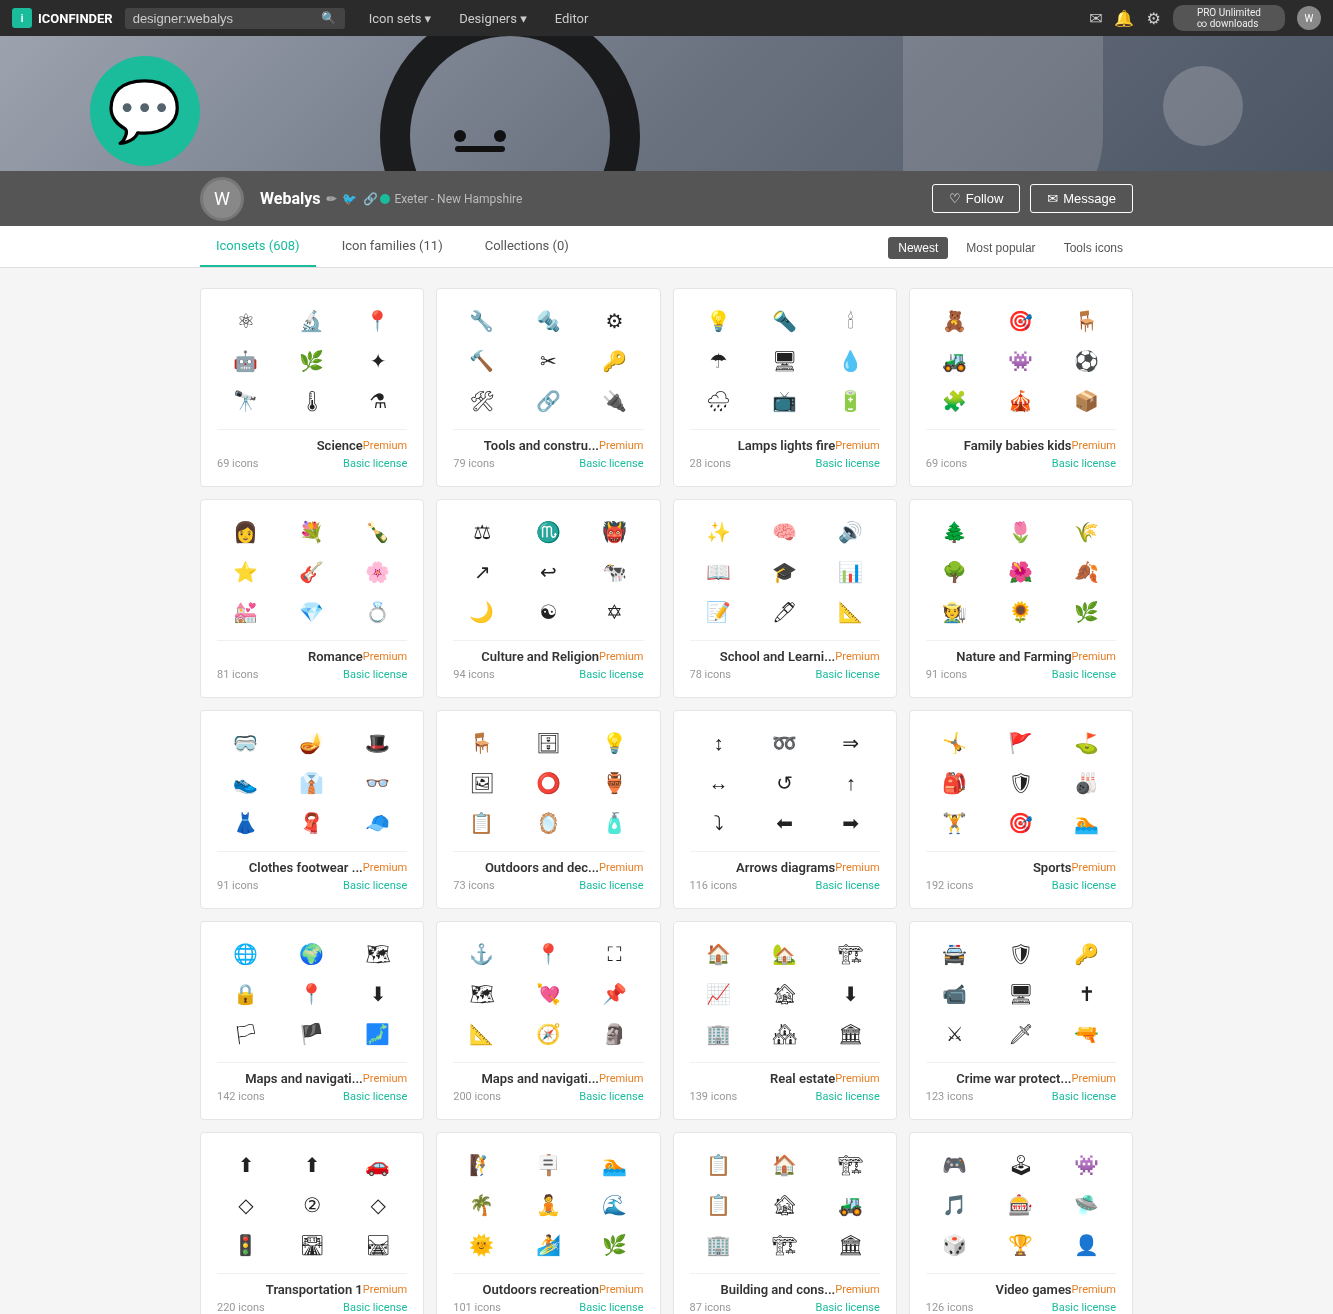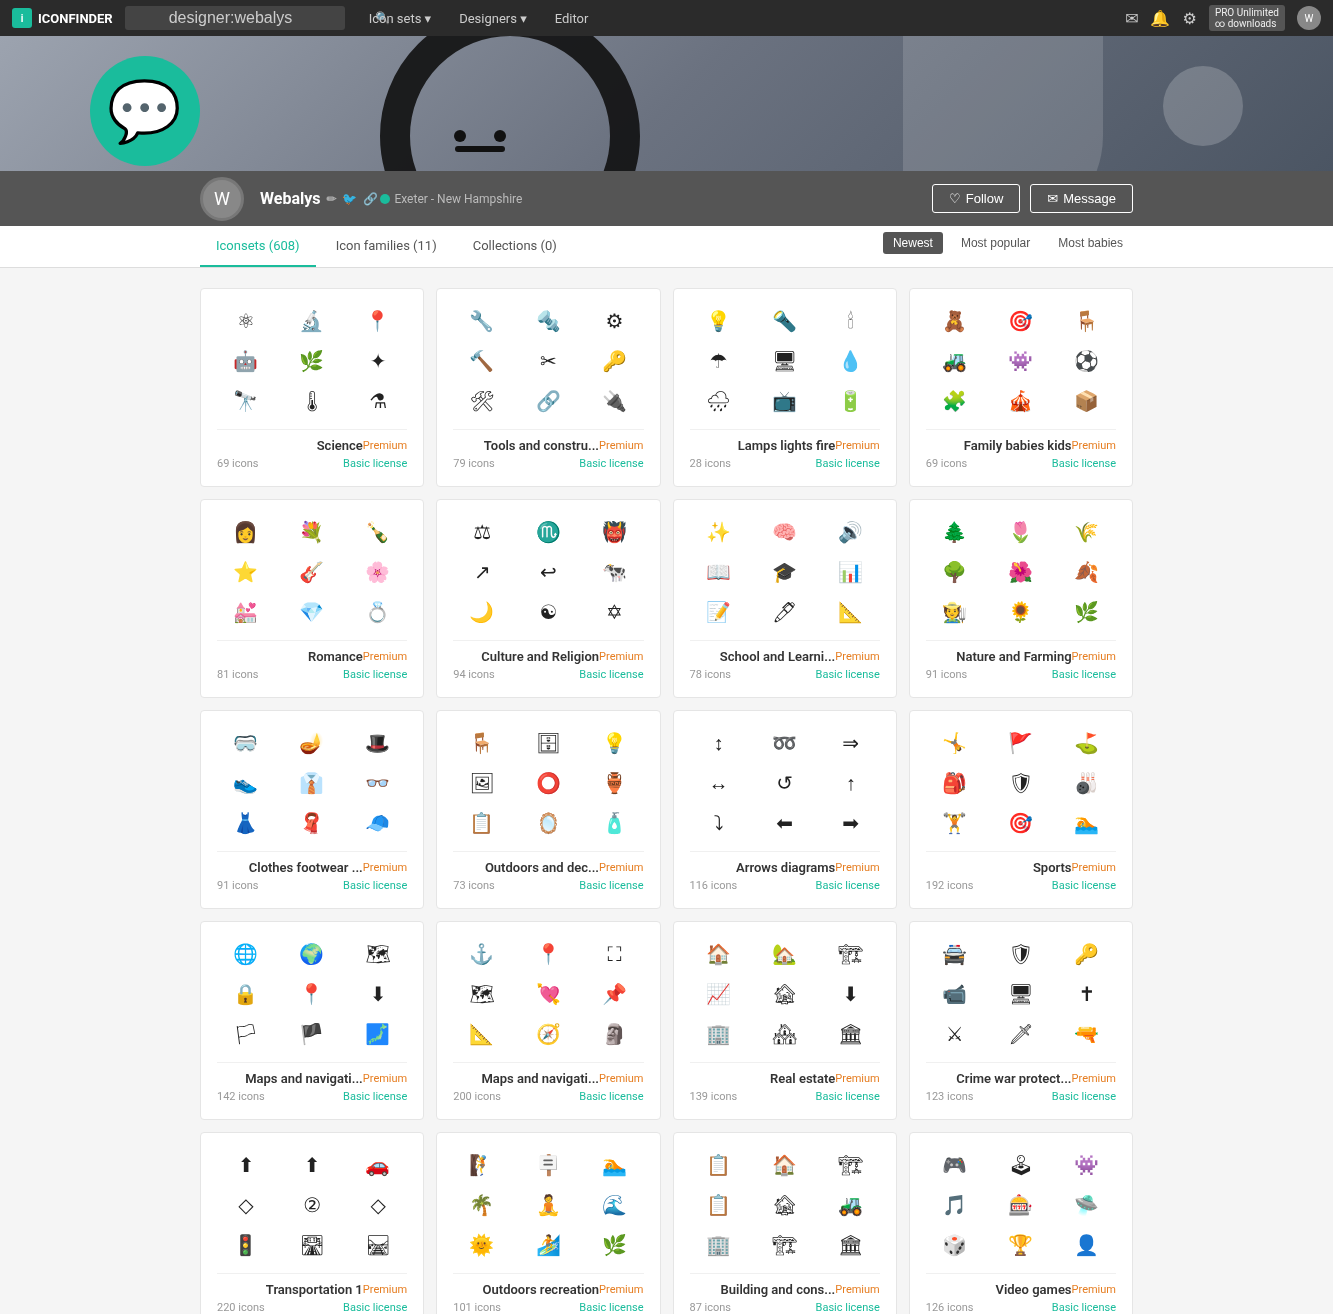--- a/index.html
+++ b/index.html
@@ -36,23 +36,22 @@
       border-radius: 3px;
       padding: 3px 8px;
       flex: 1;
       max-width: 220px;
     }
     .search-bar input {
       background: transparent;
       border: none;
       outline: none;
       color: #ccc;
-      font-size: 16px;
+      font-size: 13px;
       flex: 1;
-      margin-left: 36px;
     }
     .search-bar-icon { color: #aaa; font-size: 12px; }
     .nav-links {
       display: flex;
       align-items: center;
       gap: 28px;
       margin-left: 12px;
     }
     .nav-link {
       color: #ccc;
@@ -64,22 +63,22 @@
       margin-left: auto;
       display: flex;
       align-items: center;
       gap: 12px;
       color: #ccc;
     }
     .pro-badge {
       background: #555;
       color: #eee;
       font-size: 10px;
-      padding: 2px 6px;
-      border-radius: 3px;
+      padding: 2px 24px;
+      border-radius: 10px;
     }
     .avatar-small {
       width: 24px; height: 24px;
       border-radius: 50%;
       background: #888;
       overflow: hidden;
       display: flex; align-items: center; justify-content: center;
       color: white; font-size: 10px;
     }
 
@@ -200,21 +199,22 @@
       cursor: pointer;
       display: flex; align-items: center; gap: 5px;
     }
 
     
     .tabs-bar {
       background: white;
       border-bottom: 1px solid #ddd;
       padding: 0 200px;
       display: flex;
-      gap: 4px;
+      align-items: flex-end;
+      gap: 10px;
     }
     .tab-item {
       padding: 12px 16px;
       font-size: 13px;
       color: #555;
       cursor: pointer;
       border-bottom: 2px solid transparent;
       white-space: nowrap;
     }
     .tab-item.active {
@@ -372,21 +372,21 @@
   </div>
 </div>
 
 <div class="tabs-bar">
   <div class="tab-item active">Iconsets (608)</div>
   <div class="tab-item">Icon families (11)</div>
   <div class="tab-item">Collections (0)</div>
   <div class="tab-filters">
     <button class="filter-btn active">Newest</button>
     <button class="filter-btn inactive">Most popular</button>
-    <button class="filter-btn inactive">Most babies</button>
+    <button class="filter-btn inactive">Tools icons</button>
   </div>
 </div>
 
 <div class="main-content">
   <div class="icon-grid" id="icon-grid">
   <div class="icon-card">
     <div class="card-icons">
           <div class="card-icon-item">⚛</div>
           <div class="card-icon-item">🔬</div>
           <div class="card-icon-item">📍</div>

